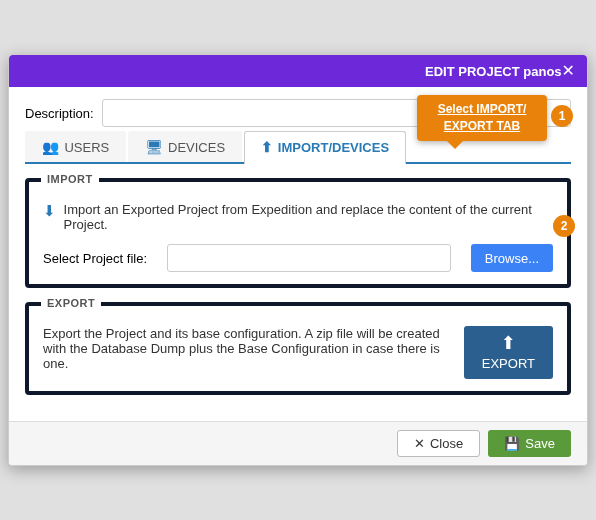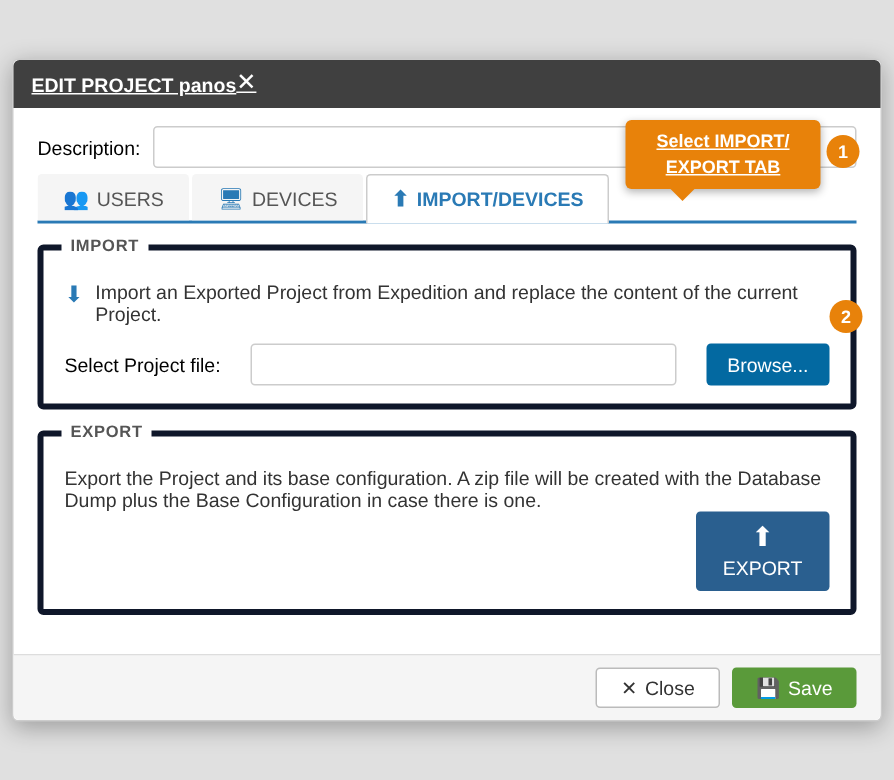--- a/index.html
+++ b/index.html
@@ -16,30 +16,29 @@
     }
     .modal {
       width: 580px;
       background: #fff;
       border: 1px solid #ccc;
       border-radius: 4px;
       box-shadow: 0 4px 16px rgba(0,0,0,0.3);
       position: relative;
     }
     .modal-header {
-      background: #404040;
+      background: #6d28d9;
       color: #fff;
       padding: 8px 12px;
       font-size: 13px;
       font-weight: bold;
       border-radius: 4px 4px 0 0;
       display: flex;
       align-items: center;
-      justify-content: flex-start;
-      text-decoration: underline;
+      justify-content: flex-end;
     }
     .modal-close {
       color: #fff;
       font-size: 16px;
       cursor: pointer;
       background: none;
       border: none;
       line-height: 1;
     }
     .modal-body {
@@ -139,35 +138,34 @@
     }
     .file-input {
       flex: 1;
       border: 1px solid #ccc;
       border-radius: 3px;
       padding: 4px 6px;
       height: 28px;
       font-size: 13px;
     }
     .btn-browse {
-      background: #0369a1;
+      background: #3b82f6;
       color: #fff;
       border: none;
       border-radius: 3px;
       padding: 5px 14px;
       font-size: 13px;
       cursor: pointer;
       height: 28px;
       white-space: nowrap;
     }
     .export-desc {
       display: flex;
-      align-items: flex-end;
+      align-items: flex-start;
       margin-top: 8px;
-      flex-direction: column;
     }
     .export-text {
       flex: 1;
       font-size: 13px;
       color: #333;
     }
     .btn-export {
       background: #2a5f8f;
       color: #fff;
       border: none;

